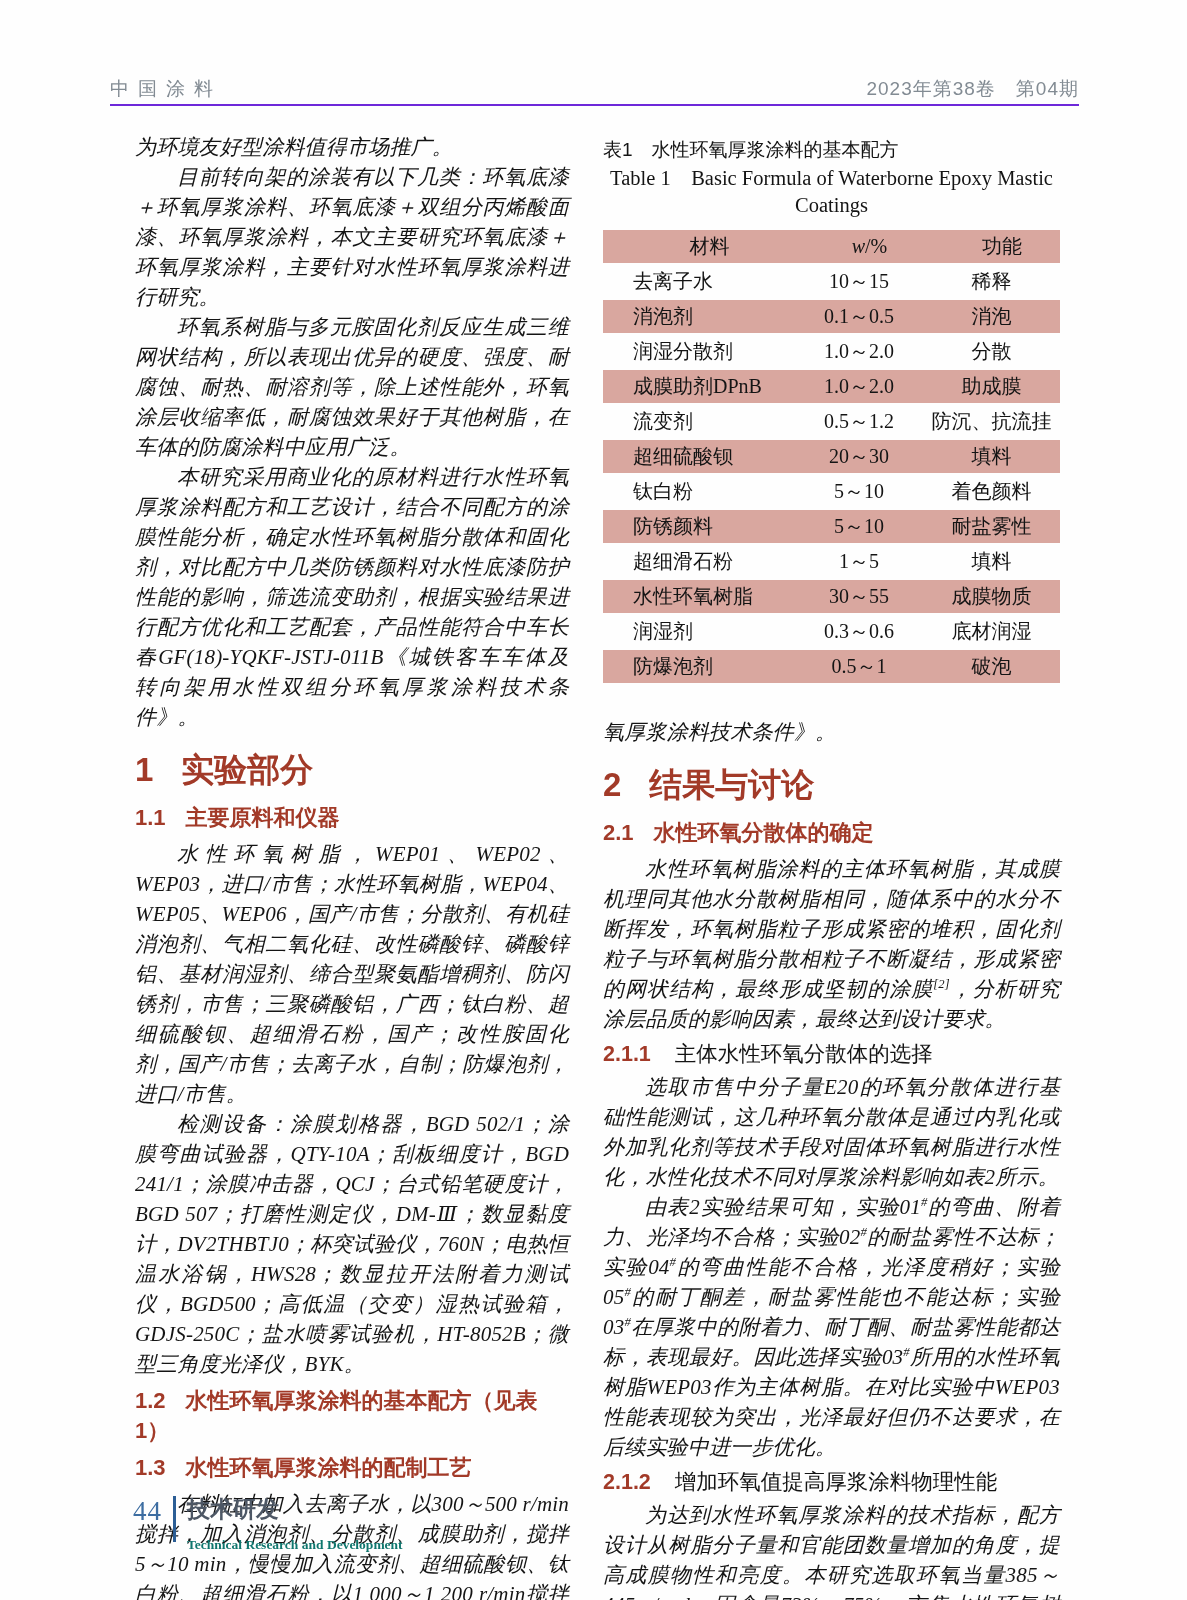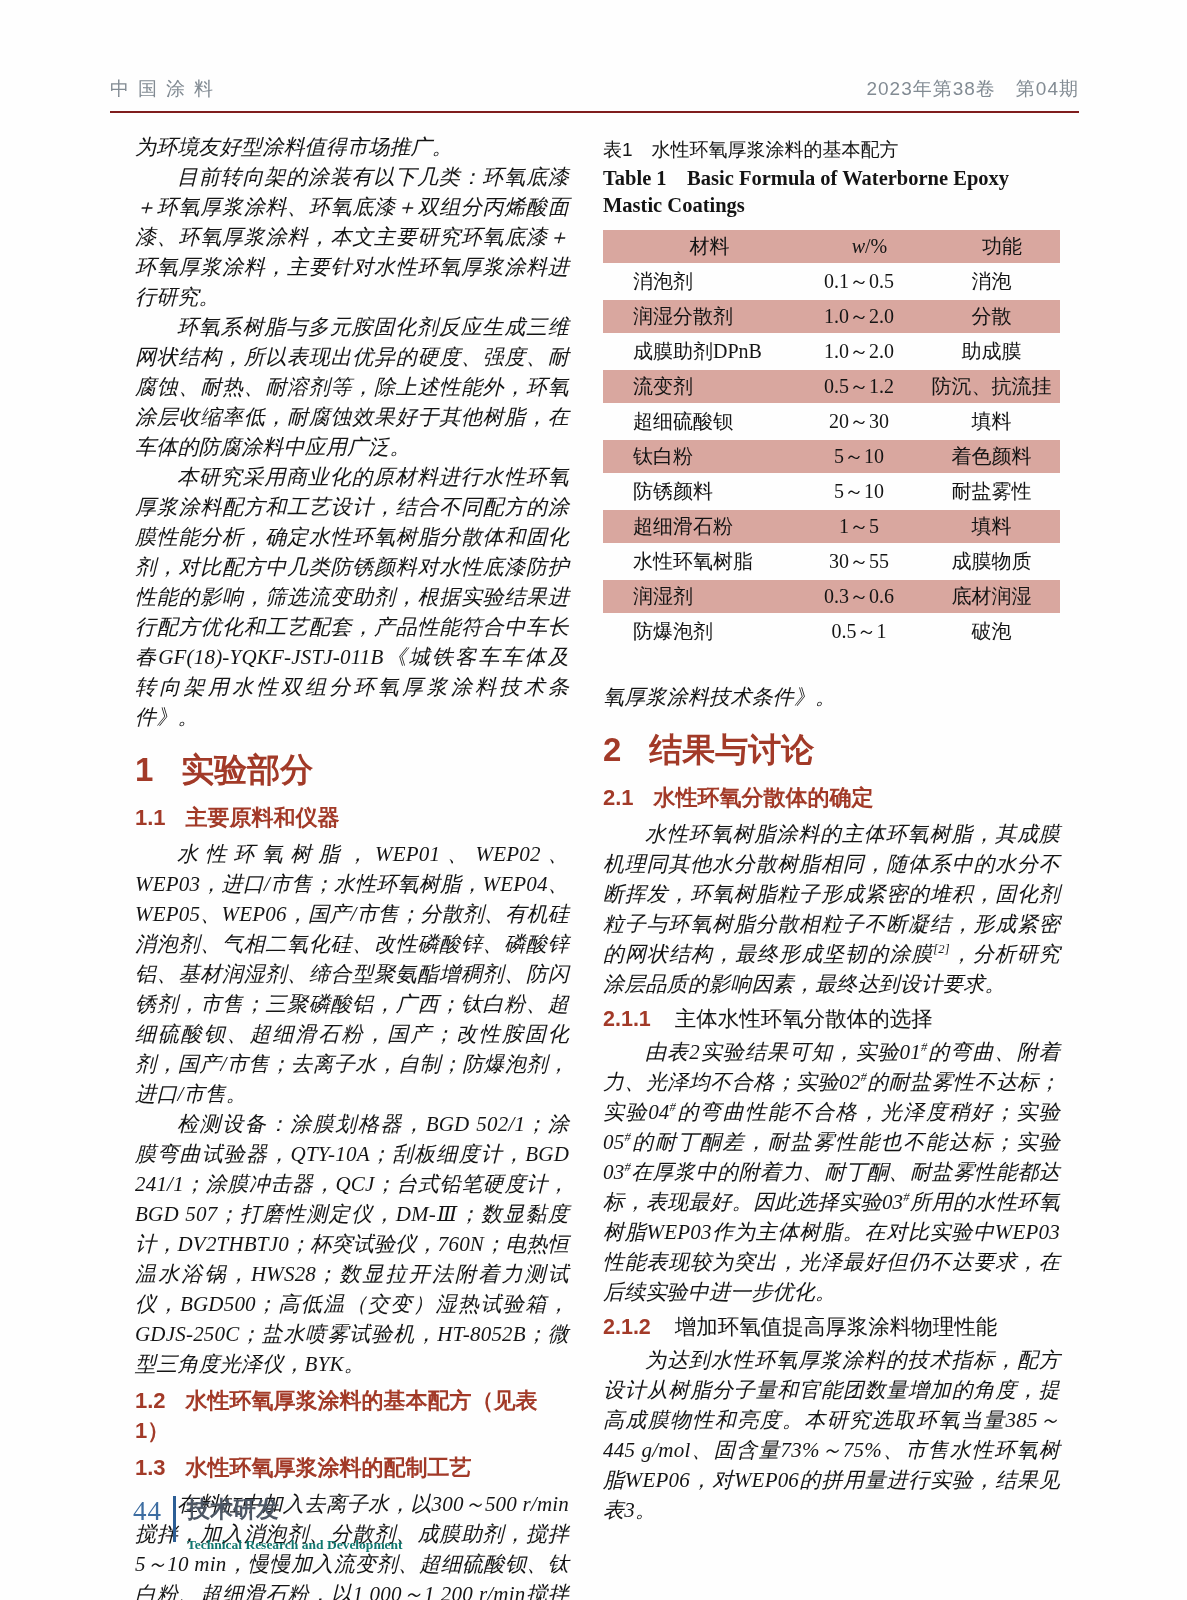--- a/index.html
+++ b/index.html
@@ -15,21 +15,21 @@
     width:1187px;height:1600px;background:#ffffff;
     font-family:"Liberation Serif","DejaVu Serif",serif;
     color:#141414;
   }
   .page{position:relative;width:1187px;height:1600px;overflow:hidden;background:#fefefe;}
 
   
   .pg-header{
     position:absolute;left:110px;right:108px;top:76px;
     display:flex;justify-content:space-between;align-items:flex-end;
-    border-bottom:2px solid #7f1d1d;padding-bottom:9px;
+    border-bottom:2px solid #6d28d9;padding-bottom:2px;
     font-family:"Liberation Sans","DejaVu Sans",sans-serif;
     color:var(--hdr-grey);font-size:19px;text-align:right;
   }
   .journal{letter-spacing:9px;}
   .issue{letter-spacing:1px;}
 
   
   .columns{
     position:absolute;left:135px;top:132px;width:925px;
     display:flex;gap:34px;
@@ -67,21 +67,21 @@
     font-weight:bold;color:var(--accent);margin-right:24px;
   }
 
   
   .tablewrap{margin-top:4px;}
   .cap-zh{
     font-family:"Liberation Sans","DejaVu Sans",sans-serif;
     font-weight:normal;font-size:19px;line-height:28px;
   }
   .cap-en{
-    font-weight:bold;font-size:20.5px;line-height:27px;
+    text-align:center;font-weight:normal;font-size:20.5px;line-height:27px;
     margin:1px 0 9px 0;
   }
   table.t1{
     width:100%;border-collapse:separate;border-spacing:0 2px;
     font-size:20px;
   }
   table.t1 th,table.t1 td{
     padding:3px 4px;height:29px;font-weight:normal;
   }
   table.t1 thead th{background:var(--pink);text-align:center;padding-left:25px;}
@@ -155,20 +155,25 @@
             </colgroup>
           <thead>
             <tr>
               <th>材料</th>
               <th><i>w</i><span>/%</span></th>
               <th>功能</th>
             </tr>
           </thead>
           <tbody>
               <tr>
+                <td>去离子水</td>
+                <td>10～15</td>
+                <td>稀释</td>
+              </tr>
+              <tr>
                 <td>消泡剂</td>
                 <td>0.1～0.5</td>
                 <td>消泡</td>
               </tr>
               <tr>
                 <td>润湿分散剂</td>
                 <td>1.0～2.0</td>
                 <td>分散</td>
               </tr>
               <tr>
@@ -227,20 +232,21 @@
       </h2>
 
       <h3 class="sub">
         <span class="num">2.1</span><span>水性环氧分散体的确定</span>
       </h3>
       <p class="body"><span>水性环氧树脂涂料的主体环氧树脂，其成膜机理同其他水分散树脂相同，随体系中的水分不断挥发，环氧树脂粒子形成紧密的堆积，固化剂粒子与环氧树脂分散相粒子不断凝结，形成紧密的网状结构，最终形成坚韧的涂膜</span><sup>[2]</sup><span>，分析研究涂层品质的影响因素，最终达到设计要求。</span></p>
 
       <h4 class="subsub">
         <span class="num">2.1.1</span><span>主体水性环氧分散体的选择</span>
       </h4>
+      <p class="body">选取市售中分子量E20的环氧分散体进行基础性能测试，这几种环氧分散体是通过内乳化或外加乳化剂等技术手段对固体环氧树脂进行水性化，水性化技术不同对厚浆涂料影响如表2所示。</p>
       <p class="body"><span>由表2实验结果可知，实验01</span><sup>#</sup><span>的弯曲、附着力、光泽均不合格；实验02</span><sup>#</sup><span>的耐盐雾性不达标；实验04</span><sup>#</sup><span>的弯曲性能不合格，光泽度稍好；实验05</span><sup>#</sup><span>的耐丁酮差，耐盐雾性能也不能达标；实验03</span><sup>#</sup><span>在厚浆中的附着力、耐丁酮、耐盐雾性能都达标，表现最好。因此选择实验03</span><sup>#</sup><span>所用的水性环氧树脂WEP03作为主体树脂。在对比实验中WEP03性能表现较为突出，光泽最好但仍不达要求，在后续实验中进一步优化。</span></p>
 
       <h4 class="subsub">
         <span class="num">2.1.2</span><span>增加环氧值提高厚浆涂料物理性能</span>
       </h4>
       <p class="body">为达到水性环氧厚浆涂料的技术指标，配方设计从树脂分子量和官能团数量增加的角度，提高成膜物性和亮度。本研究选取环氧当量385～445 g/mol、固含量73%～75%、市售水性环氧树脂WEP06，对WEP06的拼用量进行实验，结果见表3。</p>
     </div>
 
   </div>
 

